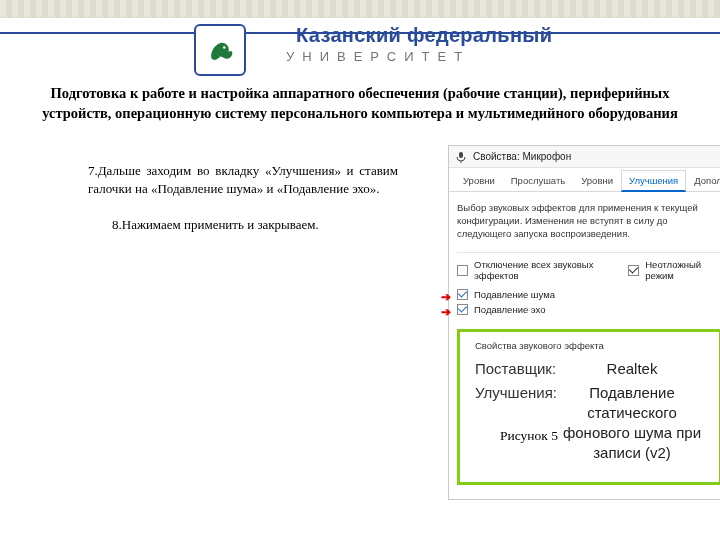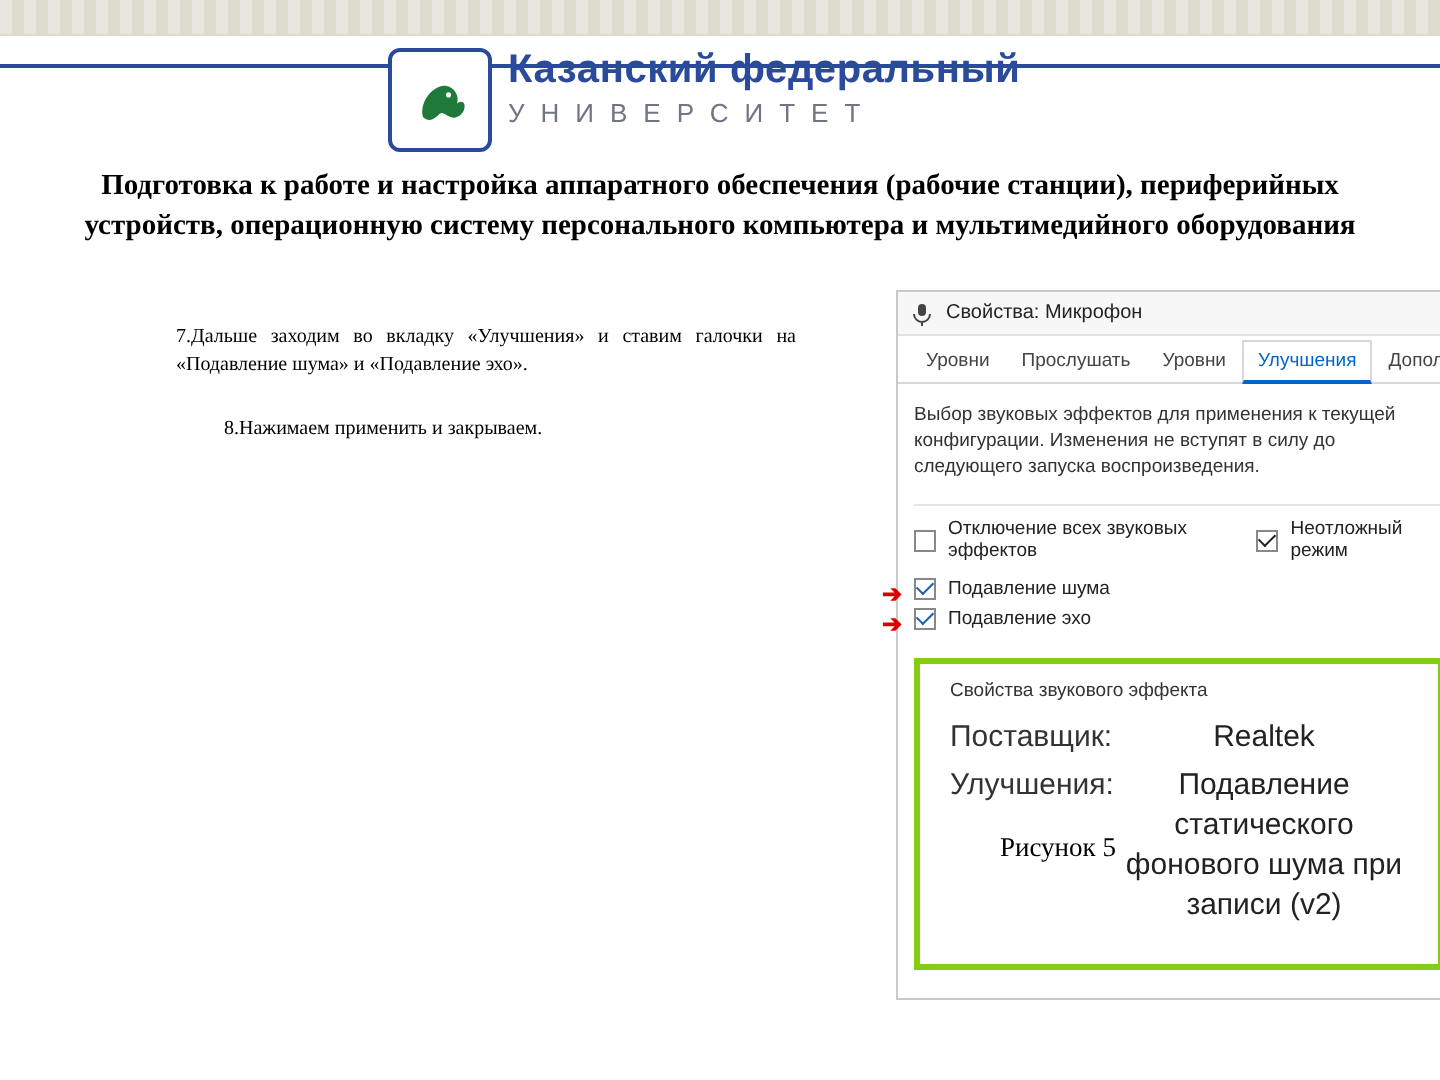--- a/index.html
+++ b/index.html
@@ -42,44 +42,46 @@
     justify-content: center;
     background: #fff;
   }
   .logo svg { width: 34px; height: 34px; }
   .logo-text .line1 {
     font-family: Arial, sans-serif;
     font-weight: bold;
     color: #2a4b9b;
     font-size: 20px;
     letter-spacing: 0.3px;
+    margin-left: 42px;
   }
   .logo-text .line2 {
     font-family: Arial, sans-serif;
     color: #6f7583;
     font-size: 13px;
     letter-spacing: 8px;
     margin-top: 2px;
+    margin-left: 32px;
   }
   .doc-title {
     position: absolute;
     top: 84px;
     left: 28px;
     right: 28px;
     font-weight: bold;
     font-size: 14.5px;
     text-align: center;
     line-height: 1.35;
   }
   .body-left {
     position: absolute;
     top: 162px;
     left: 88px;
     width: 310px;
-    font-size: 10px;
+    font-size: 13px;
     line-height: 1.4;
   }
   .body-left p.just { text-align: justify; }
   .body-left p.step8 { margin-top: 18px; text-indent: 24px; }
 
   
   .dlg {
     position: absolute;
     top: 145px;
     left: 414px;
@@ -190,21 +192,21 @@
     display: flex;
     gap: 6px;
     font-size: 15px;
     line-height: 1.35;
     margin-top: 3px;
   }
   .kv .k { width: 72px; text-align: right; color: #333; }
   .kv .v { flex: 1; color: #222; text-align: center; }
   .caption {
     position: absolute;
-    top: 416px;
+    top: 428px;
     left: 500px;
     font-size: 13.5px;
     font-family: "Times New Roman", serif;
   }
 </style>
 </head>
 <body>
 
 <div class="top-border"></div>
 <div class="header-rule"></div>

